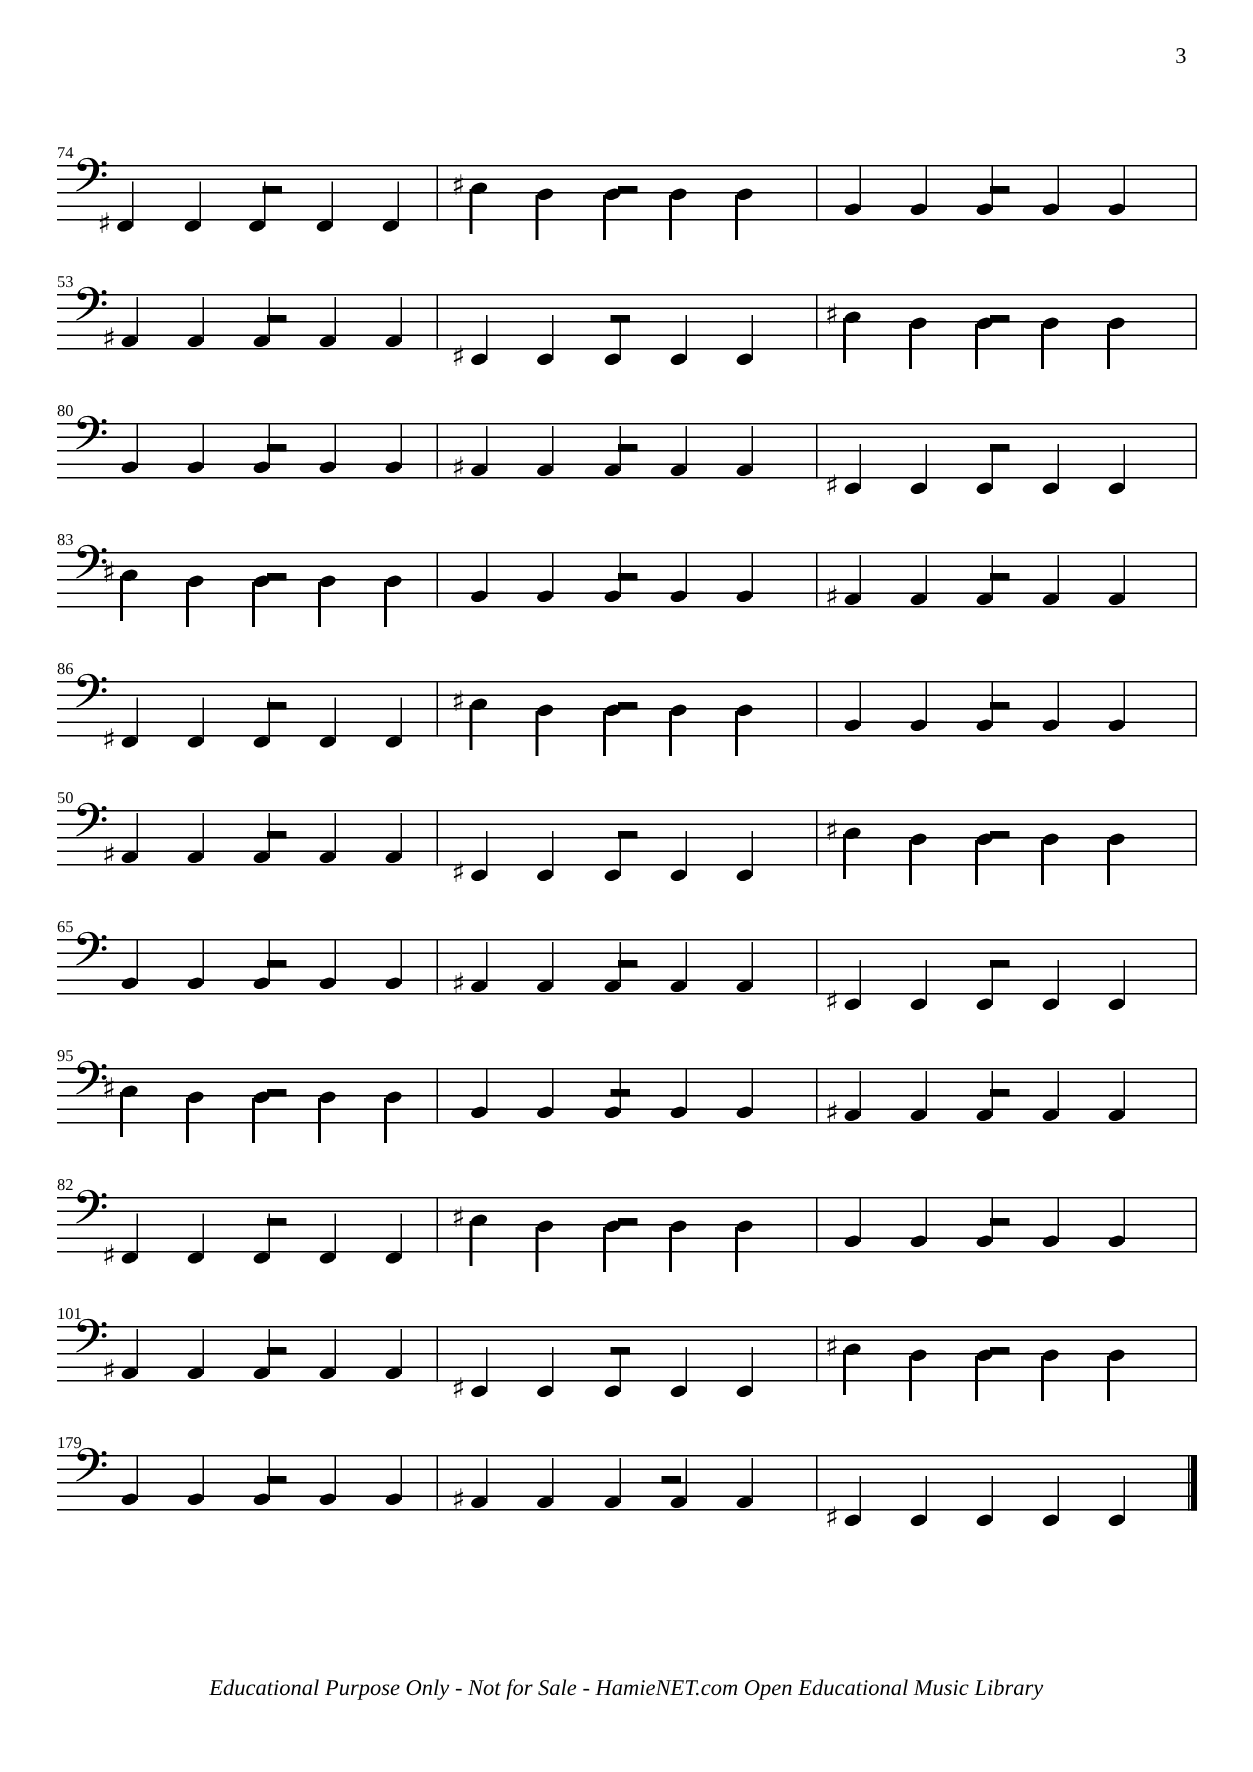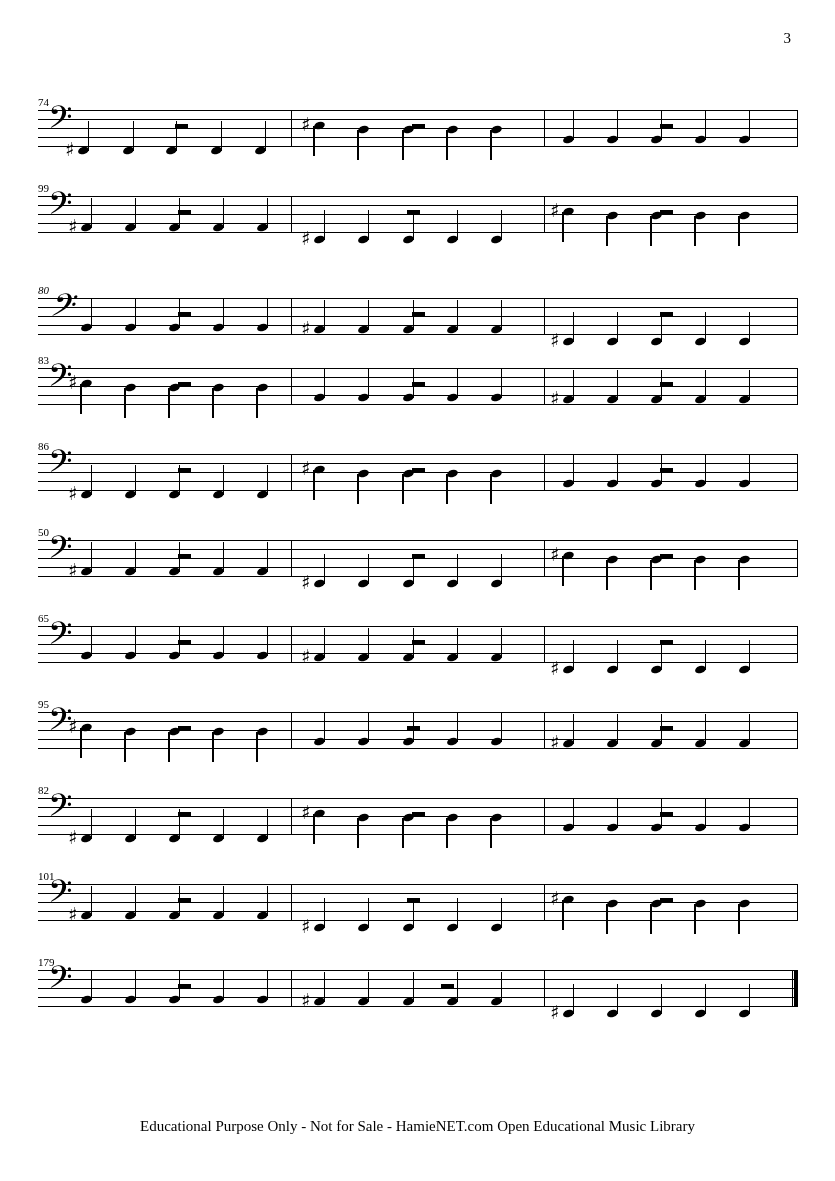--- a/index.html
+++ b/index.html
@@ -121,20 +121,21 @@
     background: #000;
   }
   .footer {
     position: absolute;
     left: 0;
     right: 0;
     top: 1118px;
     text-align: center;
     font-size: 15px;
     font-family: "Liberation Serif", serif;
+    font-style: italic;
   }
 </style>
 </head>
 <body>
 
 <div class="page">
 
   <div class="page-number">3</div>
 
   <div id="systems-root">
@@ -211,21 +212,21 @@
             <div class="stem"></div>
           </div>
           <div class="note" style="left: 706px; top: 30px;">
             <div class="head"></div>
             <div class="stem"></div>
           </div>
           <div class="barline" style="left: 759px;"></div>
         </div>
       </div>
       <div class="system" style="top: 182px;">
-        <div class="measure-number">99</div>
+        <div class="measure-number">53</div>
         <div class="staff">
           <div class="staff-line l0"></div>
           <div class="staff-line l1"></div>
           <div class="staff-line l2"></div>
           <div class="staff-line l3"></div>
           <div class="staff-line l4"></div>
           <div class="clef" style="left: 10px;">𝄢</div>
           <div class="note" style="left: 48px; top: 32px;">
             <div class="head"></div>
             <div class="stem"></div>
@@ -290,21 +291,21 @@
             <div class="head"></div>
             <div class="stem down"></div>
           </div>
           <div class="note" style="left: 706px; top: 20px;">
             <div class="head"></div>
             <div class="stem down"></div>
           </div>
           <div class="barline" style="left: 759px;"></div>
         </div>
       </div>
-      <div class="system" style="top: 284px; font-style: italic;">
+      <div class="system" style="top: 268px;">
         <div class="measure-number">80</div>
         <div class="staff">
           <div class="staff-line l0"></div>
           <div class="staff-line l1"></div>
           <div class="staff-line l2"></div>
           <div class="staff-line l3"></div>
           <div class="staff-line l4"></div>
           <div class="clef" style="left: 10px;">𝄢</div>
           <div class="note" style="left: 48px; top: 30px;">
             <div class="head"></div>

